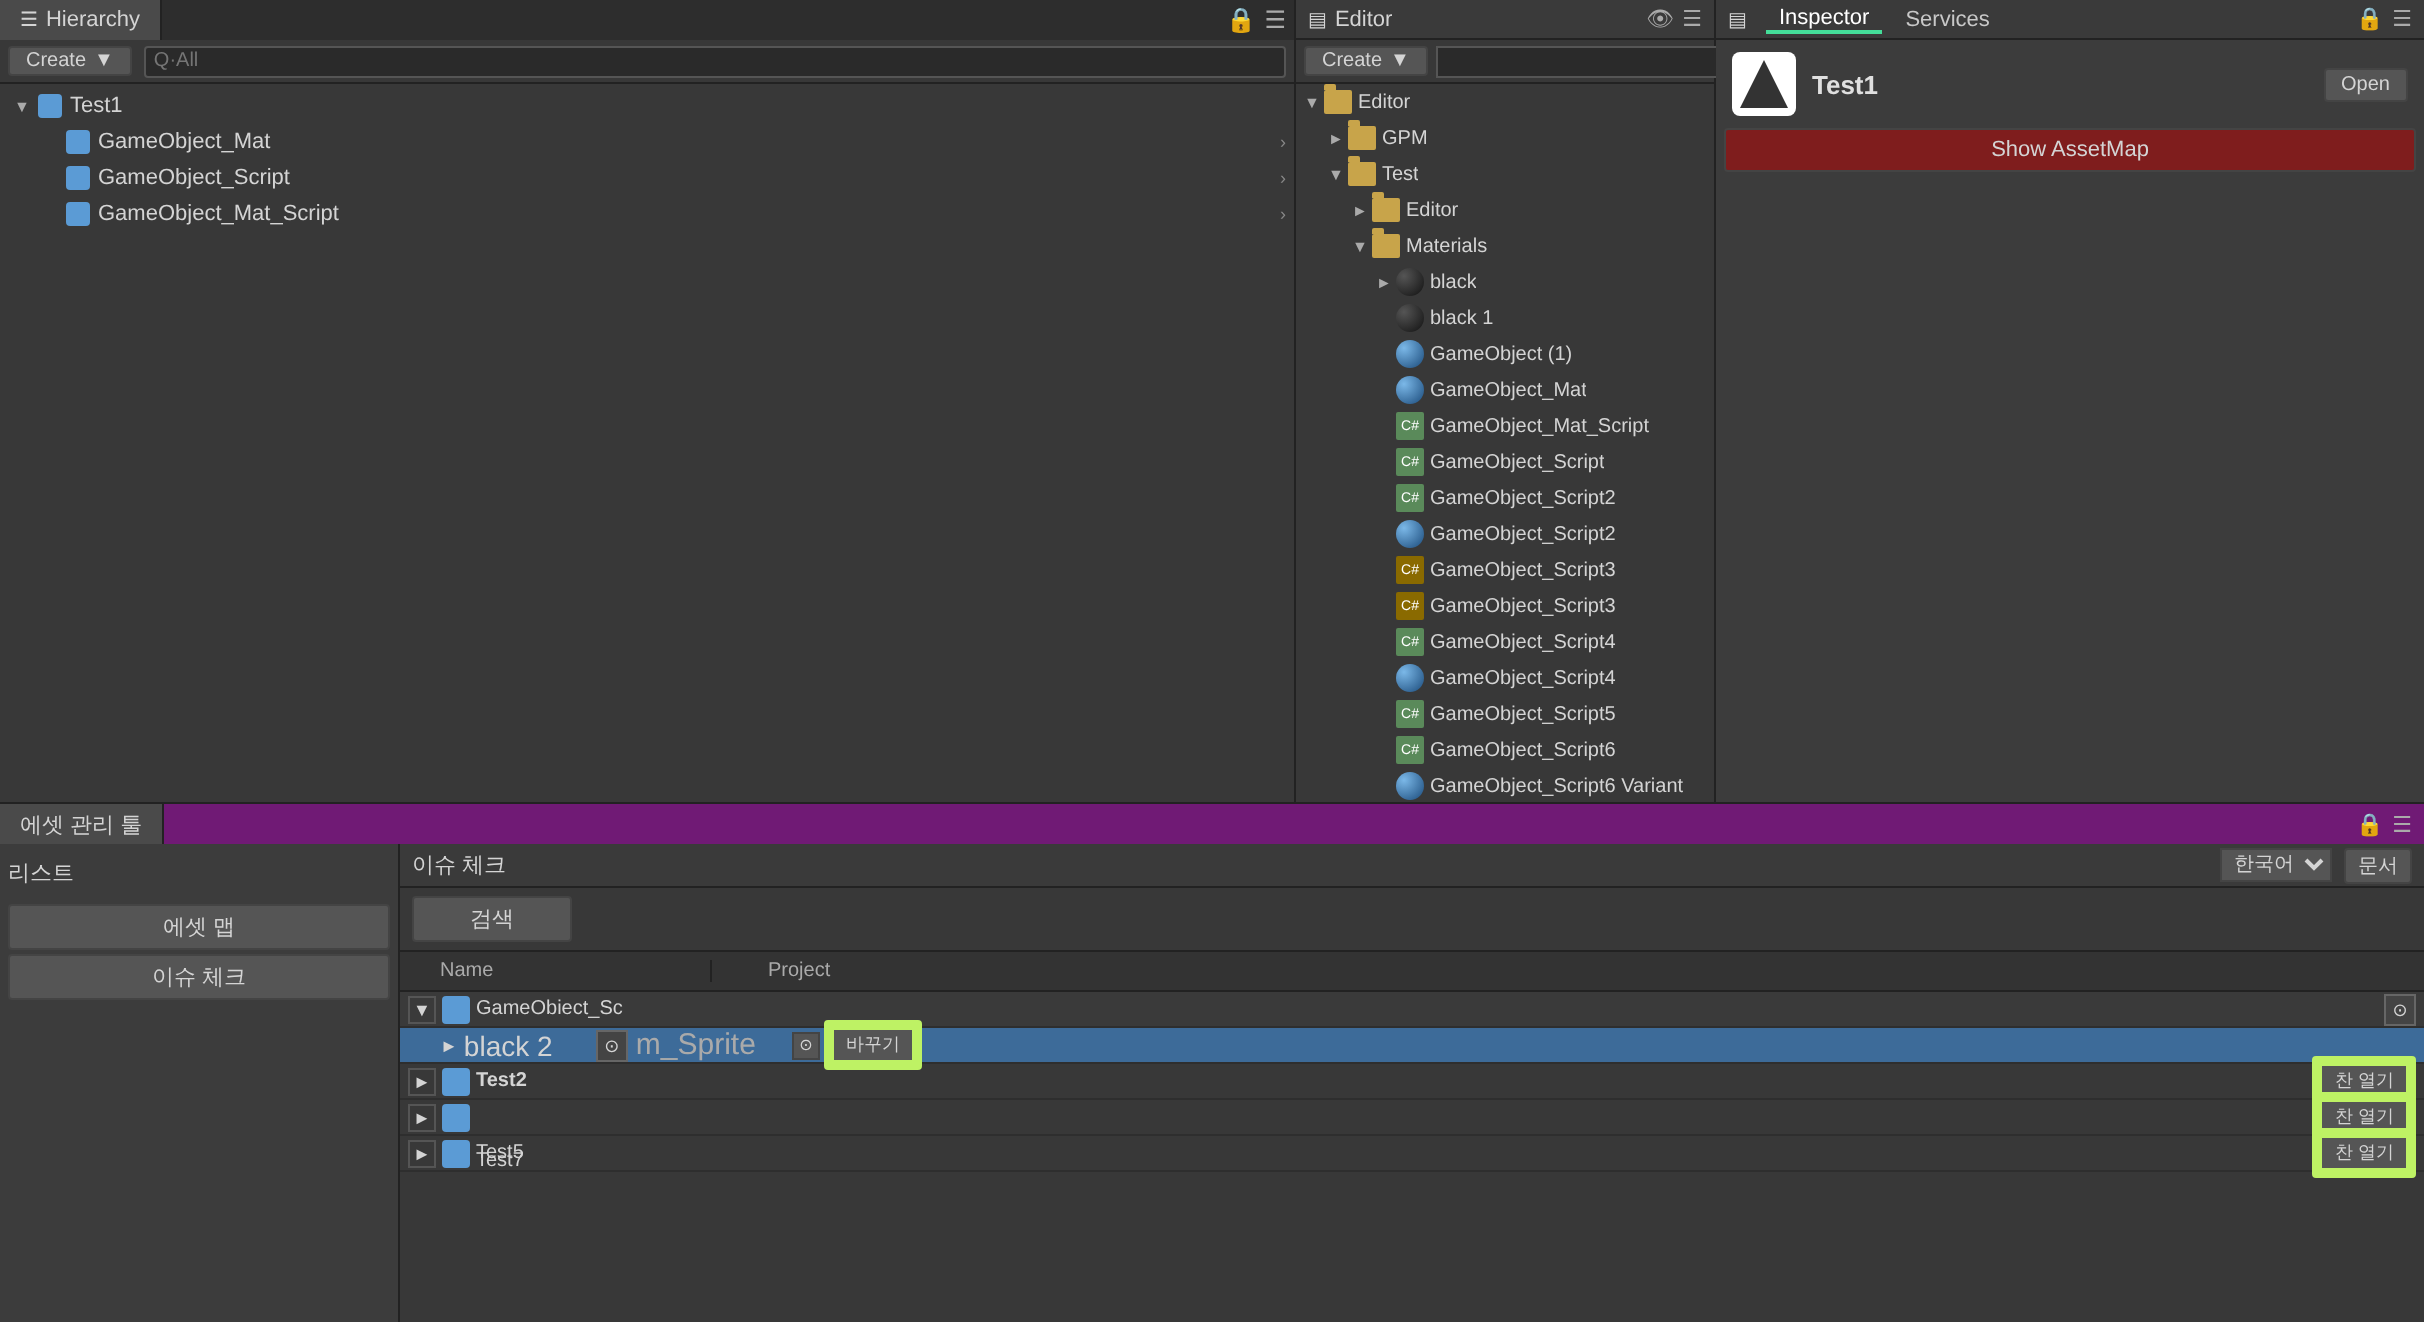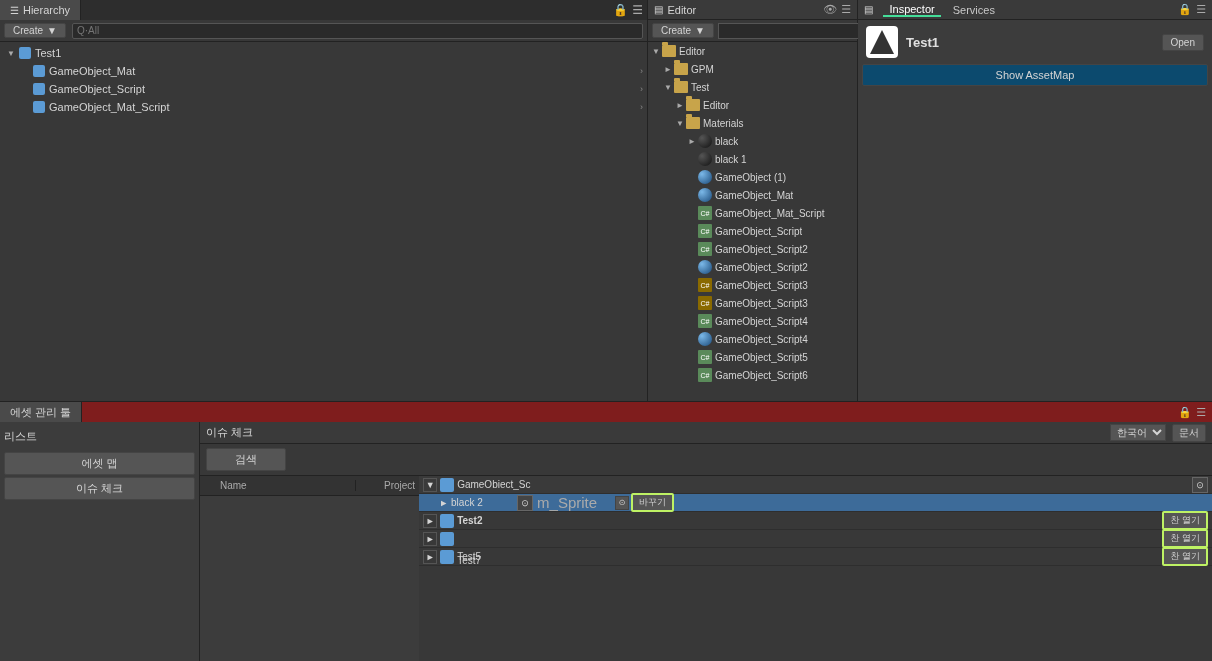--- a/index.html
+++ b/index.html
@@ -145,21 +145,21 @@
     
     .bottom-section {
       height: 260px;
       display: flex;
       flex-direction: column;
       border-top: 1px solid #222;
     }
 
     .bottom-tabs {
       display: flex;
-      background: #7f1d1d;
+      background: #701a75;
       height: 20px;
       align-items: stretch;
     }
     .bottom-tab {
       padding: 0 10px;
       display: flex;
       align-items: center;
       background: #3c3c3c;
       border-right: 1px solid #222;
       font-size: 11px;
@@ -206,20 +206,21 @@
       flex: 1;
       display: flex;
       flex-direction: column;
     }
 
     
     .ref-table {
       flex: 1;
       overflow: hidden;
       display: flex;
+      flex-direction: column;
     }
     .ref-table-header {
       display: flex;
       background: #333;
       border-bottom: 1px solid #222;
       height: 20px;
       align-items: center;
     }
     .ref-col-name {
       width: 140px;
@@ -264,21 +265,21 @@
       display: inline-flex;
       align-items: center;
       justify-content: center;
       font-size: 9px;
       cursor: pointer;
       margin-right: 3px;
       flex-shrink: 0;
     }
     .ref-btn {
       background: #555;
-      border: 2px solid #bef264;
+      border: 5px solid #bef264;
       color: #d4d4d4;
       padding: 1px 6px;
       font-size: 9px;
       cursor: pointer;
       border-radius: 2px;
     }
     .ref-row-inner {
       display: flex;
       align-items: center;
       width: 100%;
@@ -430,21 +431,21 @@
       background: #555;
       border: 1px solid #444;
       color: #d4d4d4;
       padding: 2px 8px;
       font-size: 10px;
       cursor: pointer;
       border-radius: 2px;
     }
     .show-asset-map-btn {
       width: 100%;
-      background: #0c4a6e;
+      background: #7f1d1d;
       border: 1px solid #444;
       color: #d4d4d4;
       padding: 4px 8px;
       font-size: 11px;
       cursor: pointer;
       border-radius: 2px;
       text-align: center;
       margin-bottom: 4px;
     }
 
@@ -650,20 +651,25 @@
         <div class="proj-item pi4">
           <span class="proj-arrow"></span>
           <div class="cs-icon">C#</div>
           <span class="proj-label">GameObject_Script5</span>
         </div>
         <div class="proj-item pi4">
           <span class="proj-arrow"></span>
           <div class="cs-icon">C#</div>
           <span class="proj-label">GameObject_Script6</span>
         </div>
+        <div class="proj-item pi4">
+          <span class="proj-arrow"></span>
+          <div class="mat-sphere"></div>
+          <span class="proj-label">GameObject_Script6 Variant</span>
+        </div>
 
       </div>
     </div>
 
     <div class="inspector-panel">
       <div class="inspector-header">
         <span style="font-size:10px; margin-right:4px;">▤</span>
         <span class="inspector-tab active">Inspector</span>
         <span class="inspector-tab">Services</span>
         <div style="margin-left:auto; display:flex; gap:4px;">
@@ -739,21 +745,21 @@
                 <span class="expand-btn">▼</span>
                 <span style="width:14px; height:14px; background:#5b9bd5; border-radius:2px; margin-right:3px; flex-shrink:0; display:inline-block;"></span>
                 <span style="font-size:10px;">GameObiect_Sc</span>
                 <span style="margin-left:auto; width:16px; height:16px; border:1px solid #666; display:flex; align-items:center; justify-content:center; background:#444; font-size:9px; cursor:pointer;">⊙</span>
               </div>
             </div>
 
             <div class="ref-row selected-row">
               <div style="display:flex; align-items:center; width:100%; padding:0 4px; padding-left:20px;">
                 <span style="font-size:9px; margin-right:3px;">►</span>
-                <span style="font-size:10px; margin-right:6px; min-width:60px;">black 2</span>
+                <span style="font-size:14px; margin-right:6px; min-width:60px;">black 2</span>
                 <span style="width:16px; height:16px; border:1px solid #666; display:flex; align-items:center; justify-content:center; background:#444; font-size:9px; cursor:pointer; margin-right:4px;">⊙</span>
                 <span style="font-size:15px; color:#aaa; margin-right:16px;">m_Sprite</span>
                 <span style="width:14px; height:14px; background:#555; border:1px solid #444; display:flex; align-items:center; justify-content:center; font-size:8px; cursor:pointer; margin:0 2px;">⊙</span>
                 <button class="ref-btn">바꾸기</button>
               </div>
             </div>
 
             <div class="ref-row">
               <div class="ref-row-inner">
                 <span class="expand-btn">►</span>

